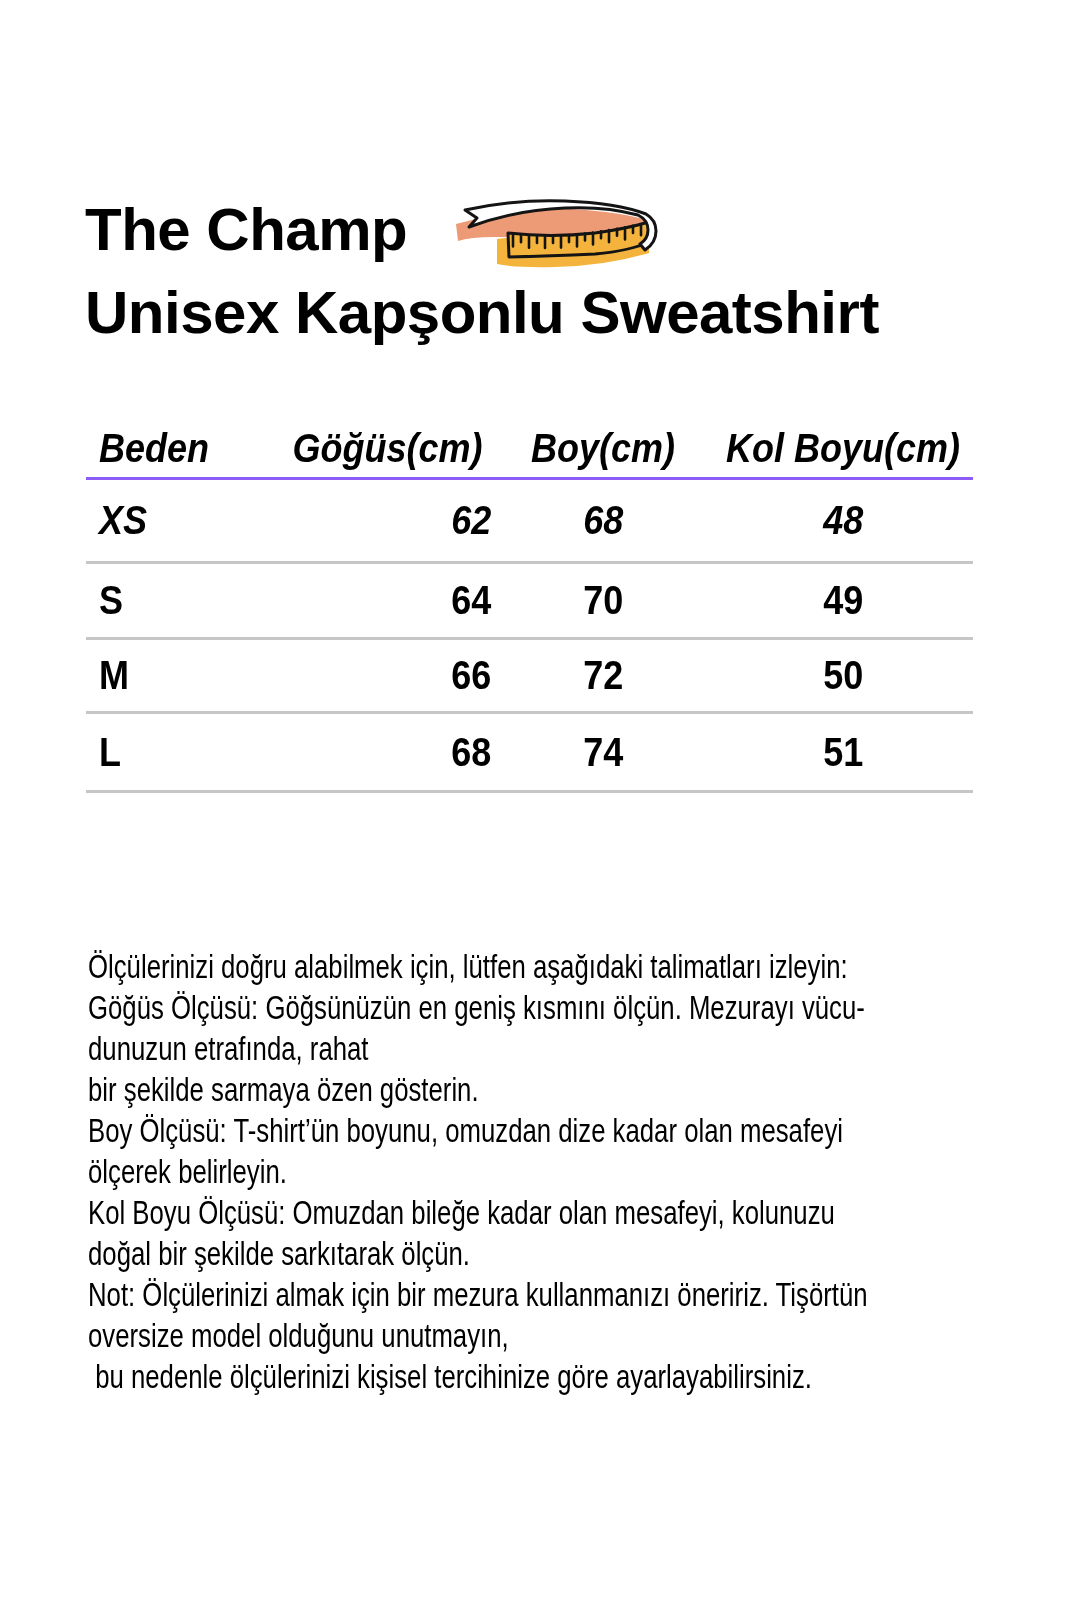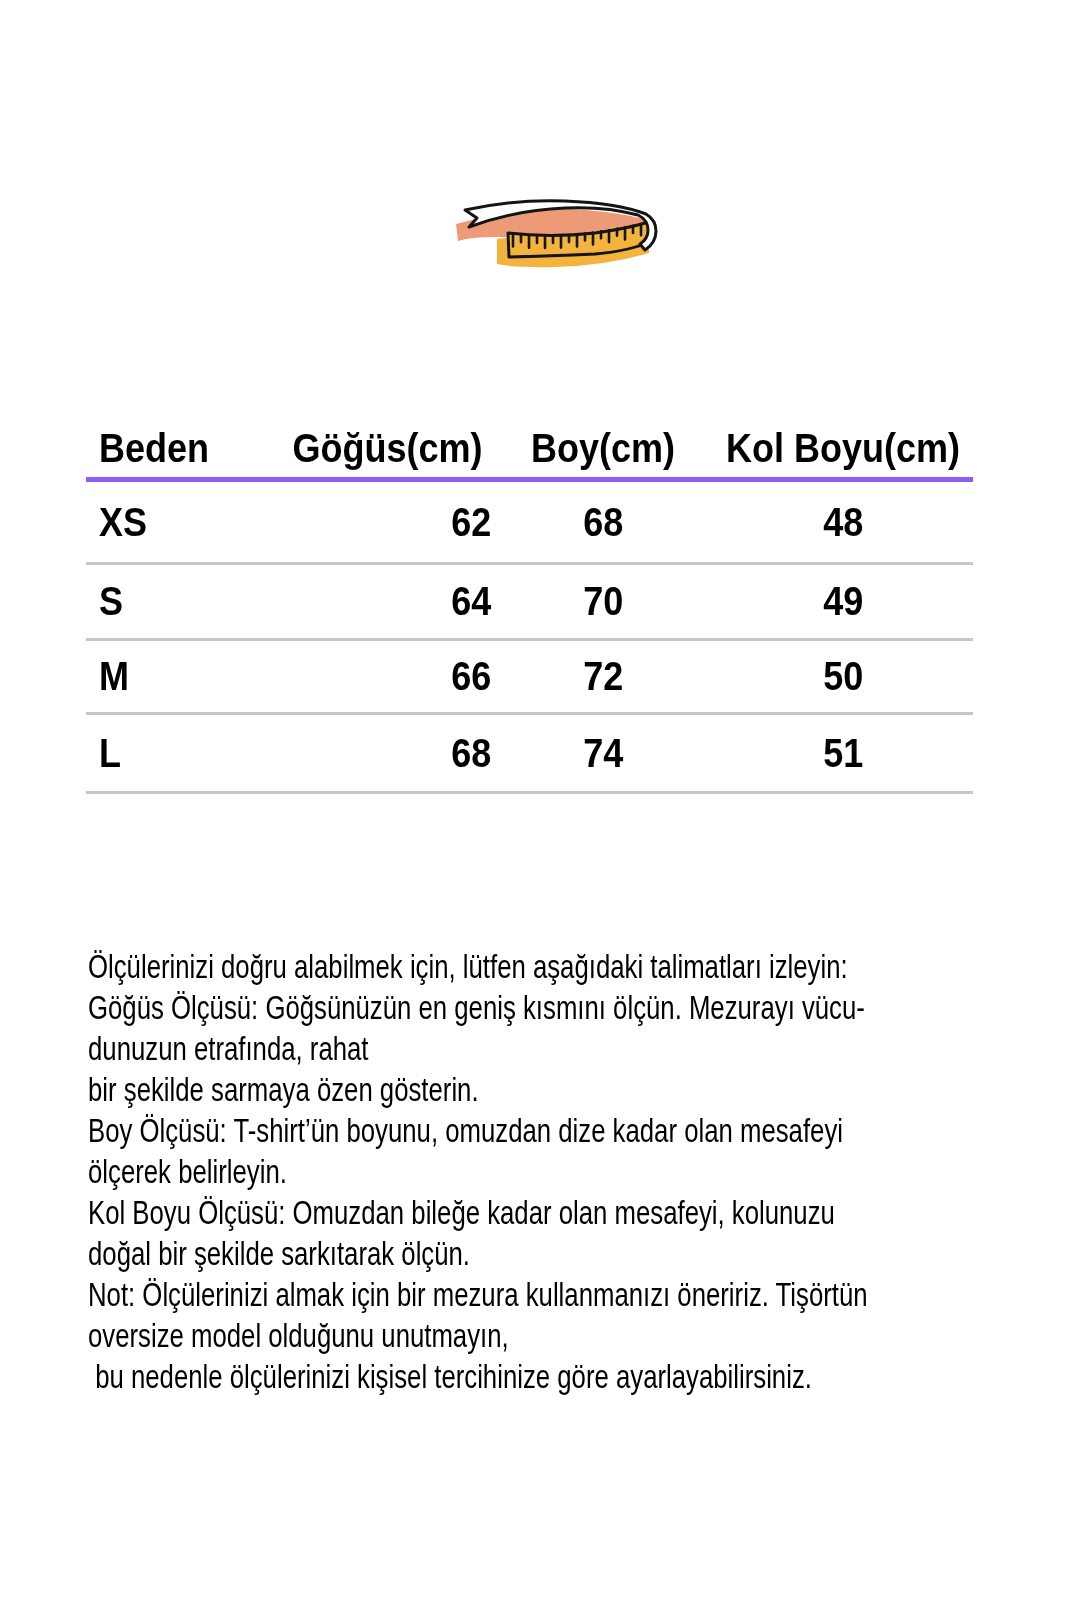--- a/index.html
+++ b/index.html
@@ -15,39 +15,43 @@
 
   
   .sizetable{position:absolute;left:86px;top:415px;width:874px;display:table;table-layout:fixed;border-collapse:collapse;}
   .trow{display:table-row;}
   .tcell{display:table-cell;vertical-align:middle;font-weight:bold;font-size:40px;text-align:center;}
   .c1{width:164px;text-align:left;padding-left:13px;}
   .c2{width:230px;text-align:right;}
   .c3{width:220px;}
   .c4{width:260px;}
   .hrow .tcell{vertical-align:bottom;padding-bottom:6px;height:56px;}
-  .hrow{border-bottom:5px solid #8b5cf6;}
-  .r-xs{height:84px;border-bottom:3px solid #c6c6c6;}
+  .hrow{border-bottom:3px solid #8b5cf6;font-style:italic;}
+  .r-xs{height:84px;border-bottom:3px solid #c6c6c6;font-style:italic;}
   .r-s{height:76px;border-bottom:3px solid #c6c6c6;}
   .r-m{height:74px;border-bottom:3px solid #c6c6c6;}
   .r-l{height:79px;border-bottom:3px solid #c6c6c6;}
   .r-xl{height:73px;border-bottom:3px solid #c6c6c6;}
   .r-xxl{height:73px;}
   .cnd{display:inline-block;transform:scaleX(0.9);}
   .c1 .cnd{transform-origin:left center;}
 
   
   .instructions{position:absolute;left:88px;top:946px;width:1200px;font-size:33px;line-height:41px;transform:scaleX(0.78);transform-origin:left top;letter-spacing:0;}
   .iline{white-space:pre;}
 </style>
 </head>
 <body>
 
 <div class="page">
 
+  <div class="title">
+    <span class="tline">The Champ</span>
+    <span class="tline">Unisex Kapşonlu Sweatshirt</span>
+  </div>
 
   <svg class="tape" viewBox="0 0 215 85" aria-hidden="true">
 
     <path d="M1 31 Q60 15 115 16 Q170 19 198 29 L198 47 Q160 53 120 49 Q70 44 40 44 Q15 44 3 48 Z" fill="#EC9B76" stroke="none"></path>
 
     <path d="M42 46 Q100 40 150 41 Q180 42 194 47 L194 60 Q150 73 100 74 Q60 75 42 71 Z" fill="#F4B33C" stroke="none"></path>
 
     <path d="M53 40 Q95 45 140 40 Q175 35 193 29 L197 48 Q175 58 140 61 Q95 63 54 64 Z" fill="#F4B33C" stroke="#141414" stroke-width="3" stroke-linejoin="round"></path>
 
     <path d="M58 41.5 l0 12 M66 42.3 l0 7 M74 42.8 l0 12 M82 43 l0 7 M90 43 l0 12 M98 42.9 l0 7 M106 42.6 l0 12 M114 42.1 l0 7 M122 41.4 l0 12 M130 40.5 l0 7 M138 39.5 l0 12 M146 38.3 l0 7 M154 37.1 l0 12 M162 35.8 l0 7 M170 34.4 l0 12 M178 32.9 l0 7 M186 31.3 l0 11" stroke="#141414" stroke-width="2.6" fill="none" stroke-linecap="round"></path>

